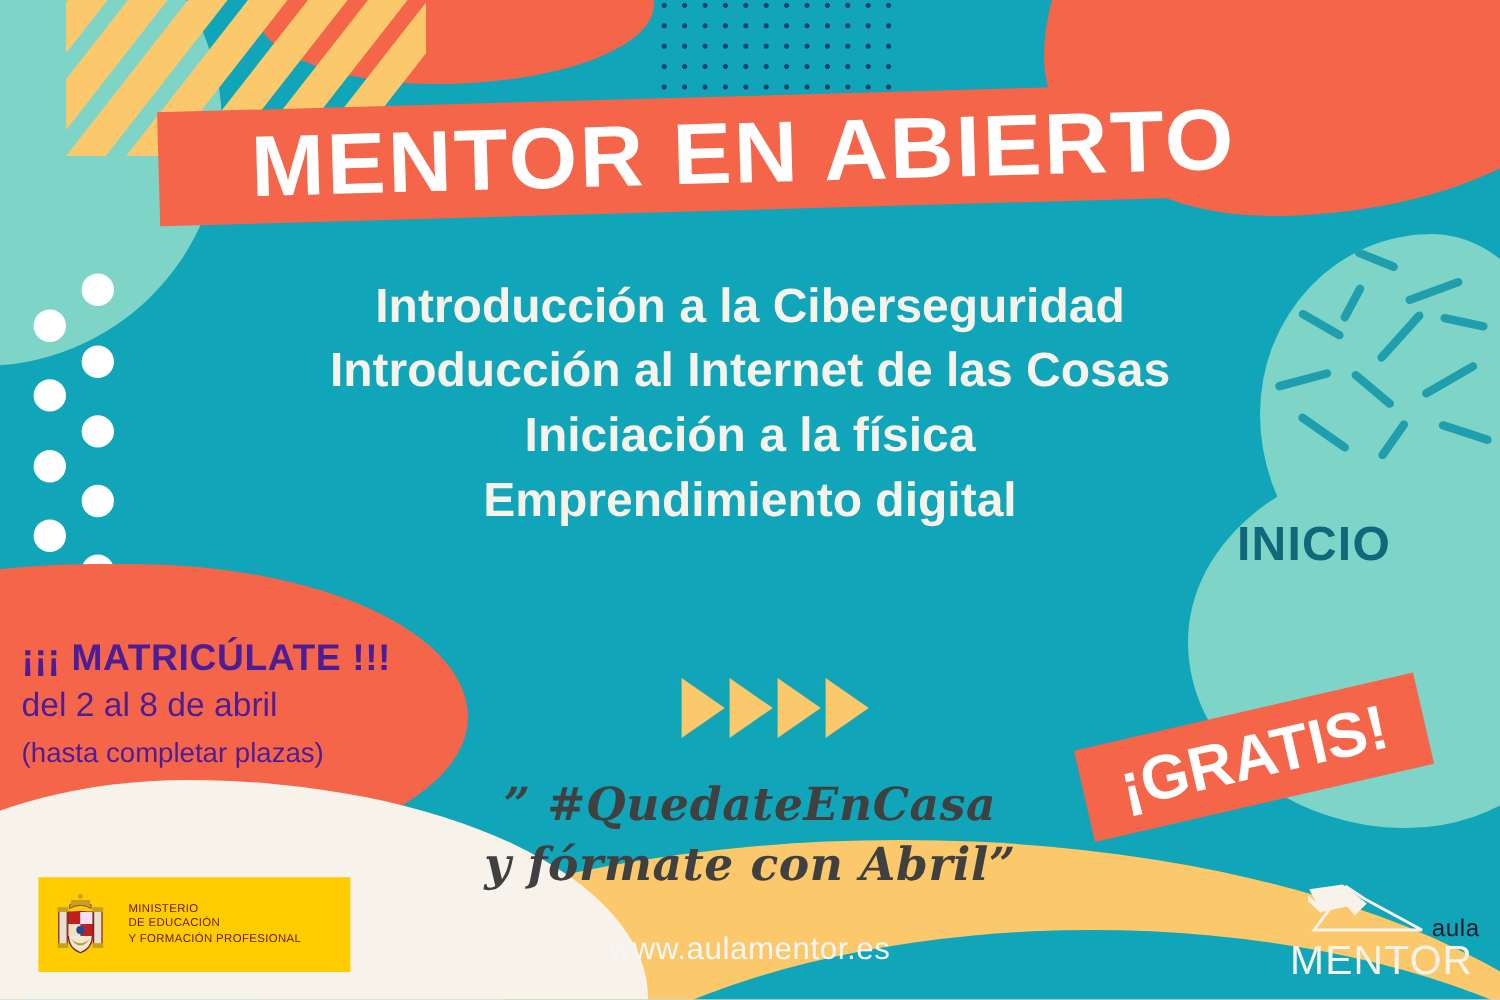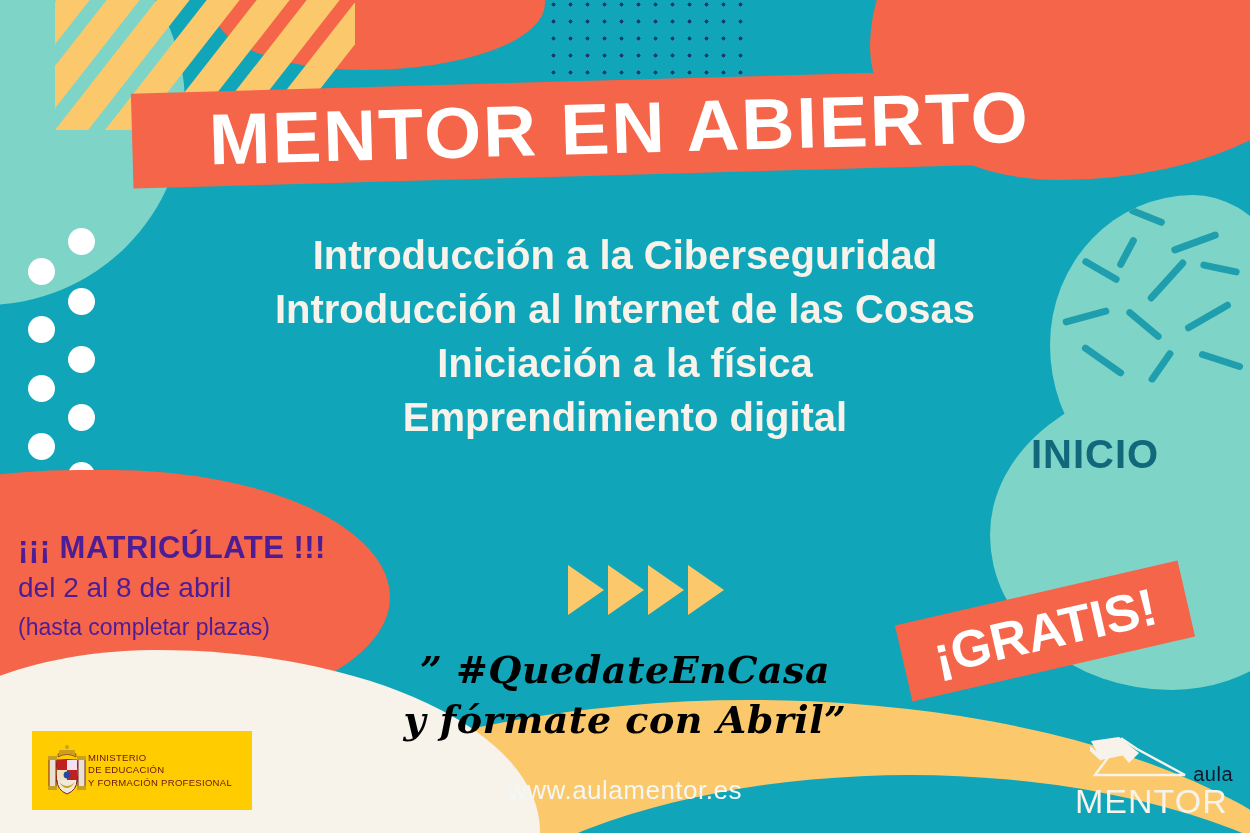--- a/index.html
+++ b/index.html
@@ -169,34 +169,34 @@
   }
   .gratis span{
     font-family:"Liberation Sans",sans-serif;
     font-weight:bold;font-size:52px;color:#FFFFFF;white-space:nowrap;
   }
 
   .slogan{
     position:absolute;left:0;top:645px;width:1250px;text-align:center;
     font-family:"DejaVu Serif",serif;
     font-style:italic;font-weight:bold;
-    color:#000000;
+    color:#404040;
   }
   .slogan div{font-size:38px;line-height:50px;letter-spacing:.5px;}
 
   .url{
     position:absolute;left:0;top:775px;width:1250px;text-align:center;
     font-family:"Liberation Sans",sans-serif;
     font-size:26px;color:#F3F7F7;letter-spacing:.5px;
   }
 
   
   .ministry{
-    position:absolute;left:32px;top:731px;width:220px;height:79px;
-    background:#FFCC00;display:flex;align-items:center;gap:0;
+    position:absolute;left:32px;top:731px;width:260px;height:79px;
+    background:#FFCC00;display:flex;align-items:center;gap:19px;
     padding-left:14px;box-sizing:border-box;
   }
   .ministry .coat{width:42px;height:58px;flex:0 0 42px;}
   .ministry .mtxt{
     font-family:"Liberation Sans",sans-serif;
     font-size:9.5px;line-height:12.5px;color:#6A1414;
     letter-spacing:.3px;font-weight:normal;
   }
 
   

